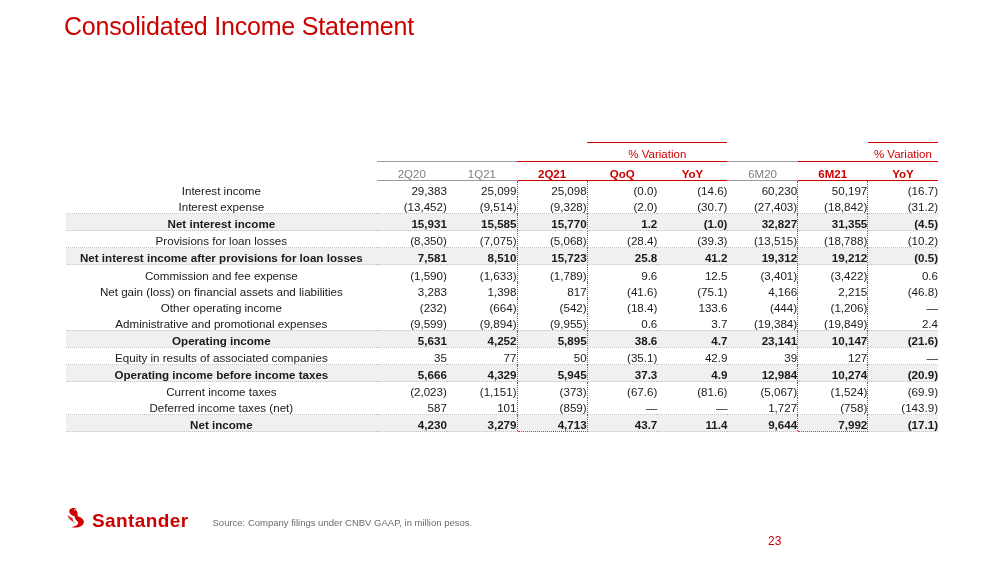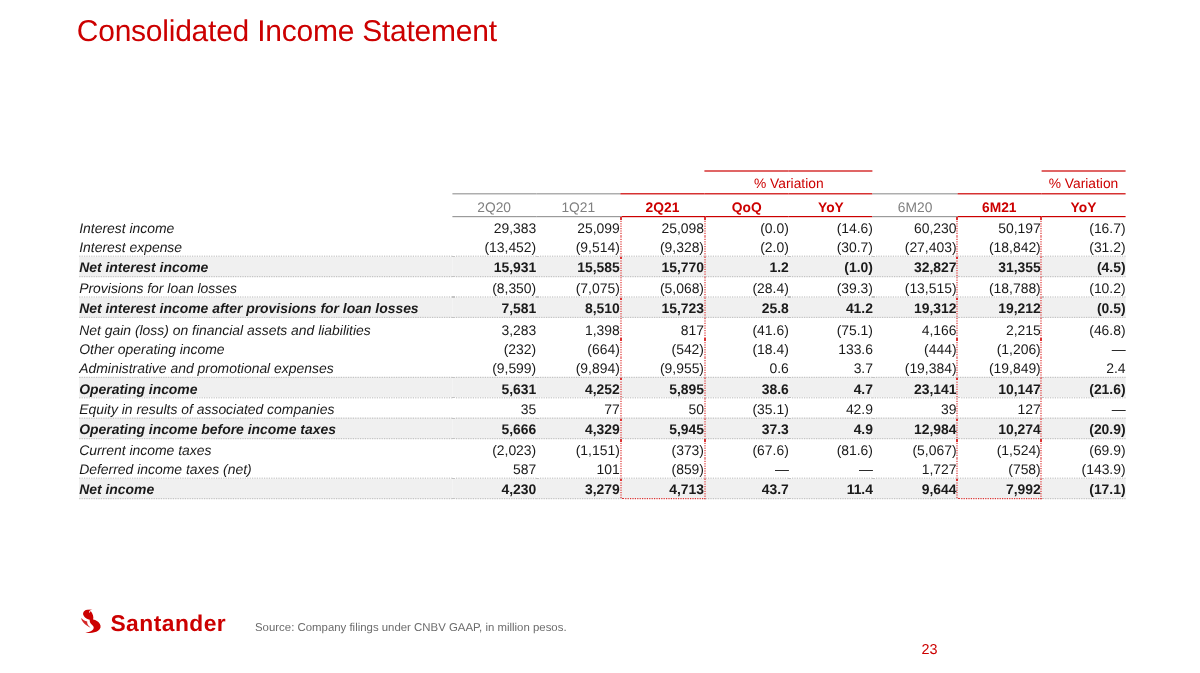--- a/index.html
+++ b/index.html
@@ -94,24 +94,23 @@
   }
   .hdr-main td.spacer { border: none; }
 
   
   tbody tr td {
     height: 16.1px;
     font-size: 11.6px;
     white-space: nowrap;
   }
   td.lbl {
-    text-align: left;
+    text-align: center;
     padding-left: 4px;
     color: #1a1a1a;
-    font-style: italic;
   }
   td.val {
     text-align: right;
     padding-right: 7px;
     color: #1a1a1a;
     font-variant-numeric: tabular-nums;
   }
   tr.shaded td {
     background: #f0f0f0;
     font-weight: bold;
@@ -260,20 +259,31 @@
           <td class="val">7,581</td>
           <td class="val">8,510</td>
           <td class="val hl">15,723</td>
           <td class="val">25.8</td>
           <td class="val">41.2</td>
           <td class="val">19,312</td>
           <td class="val hl">19,212</td>
           <td class="val">(0.5)</td>
         </tr>
         <tr>
+          <td class="lbl">Commission and fee expense</td>
+          <td class="val">(1,590)</td>
+          <td class="val">(1,633)</td>
+          <td class="val hl">(1,789)</td>
+          <td class="val">9.6</td>
+          <td class="val">12.5</td>
+          <td class="val">(3,401)</td>
+          <td class="val hl">(3,422)</td>
+          <td class="val">0.6</td>
+        </tr>
+        <tr>
           <td class="lbl">Net gain (loss) on financial assets and liabilities</td>
           <td class="val">3,283</td>
           <td class="val">1,398</td>
           <td class="val hl">817</td>
           <td class="val">(41.6)</td>
           <td class="val">(75.1)</td>
           <td class="val">4,166</td>
           <td class="val hl">2,215</td>
           <td class="val">(46.8)</td>
         </tr>

